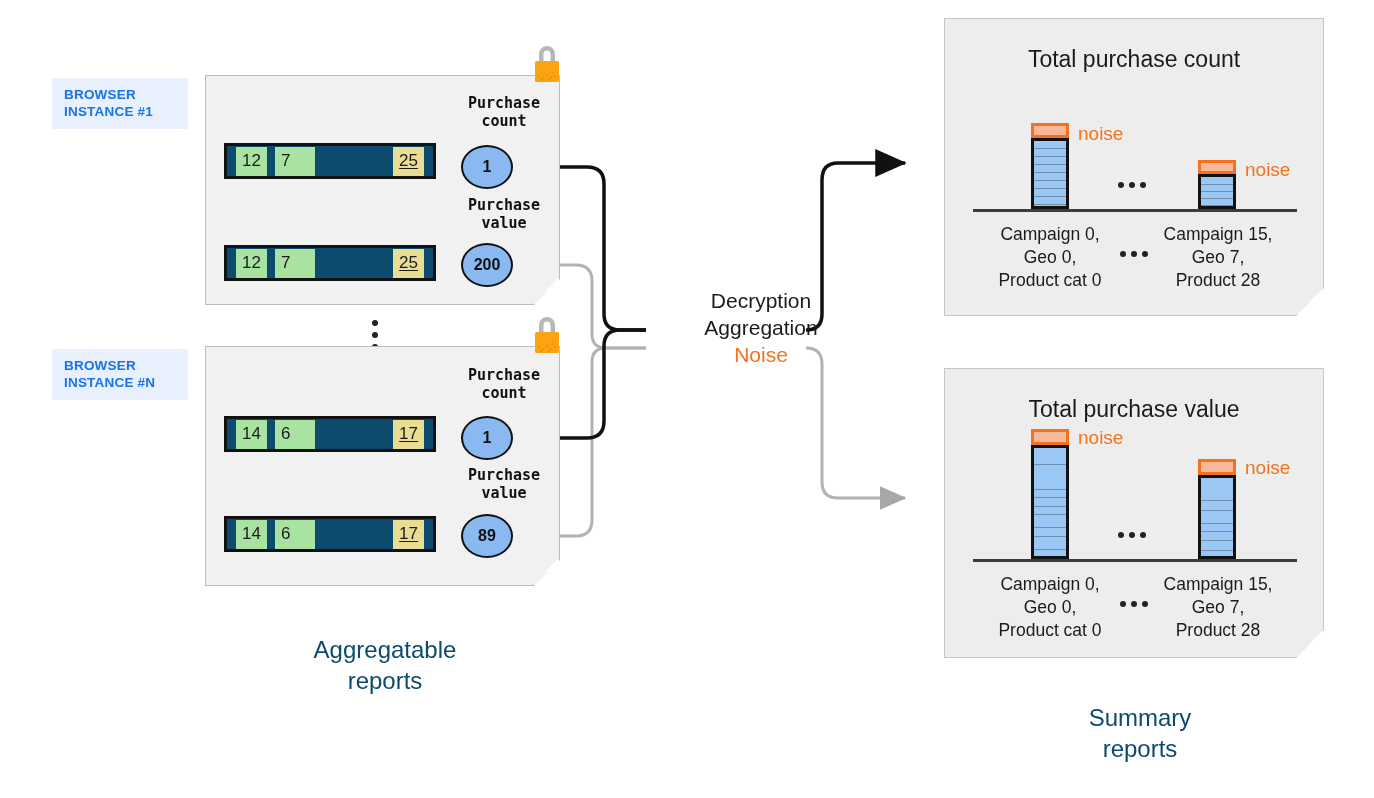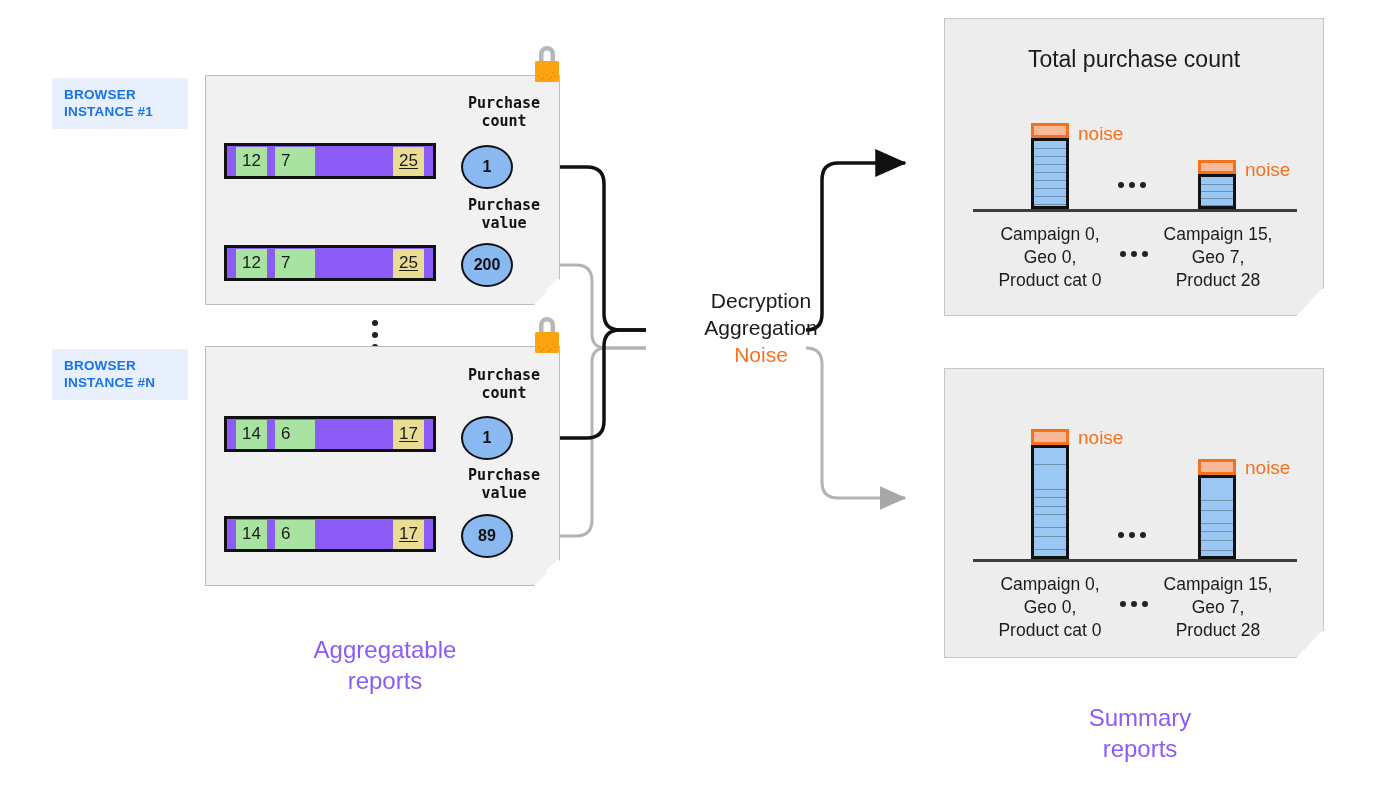--- a/index.html
+++ b/index.html
@@ -46,21 +46,21 @@
     position:absolute;right:0;bottom:0;width:26px;height:26px;
     background:linear-gradient(to bottom left, #ffffff 0 50%, transparent 50% 100%);
     border-left:1px solid #bdbdbd;border-top:1px solid #bdbdbd;
     -webkit-clip-path:polygon(100% 0,100% 100%,0 100%);
     clip-path:polygon(100% 0,100% 100%,0 100%);
   }
 
   
   .report-row{
     position:absolute;
-    background:#8b5cf6;
+    background:#0c4a6e;
     border:3px solid #111111;
     box-sizing:border-box;
     display:flex;align-items:center;
     padding:0 9px;
   }
   .chip{
     font-size:17px;line-height:20px;
     padding:4px 6px 5px 6px;
     box-sizing:border-box;
     display:inline-block;
@@ -103,21 +103,21 @@
   
   .process{
     position:absolute;left:646px;top:287px;width:230px;
     text-align:center;font-size:21px;line-height:27px;color:#1b1b1b;
   }
   .process .noise-word{color:#f4721e;}
 
   
   .caption{
     position:absolute;text-align:center;
-    font-size:24px;line-height:31px;color:#8b5cf6;white-space:pre-line;
+    font-size:24px;line-height:31px;color:#0c4a6e;white-space:pre-line;
   }
   #cap-left{left:225px;top:634px;width:320px;}
   #cap-right{left:990px;top:702px;width:300px;}
 
   
   .summary-card{
     position:absolute;
     background:#ededed;
     border:1px solid #c6c6c6;
     box-sizing:border-box;
@@ -338,20 +338,21 @@
       <div class="h-dots" style="left:175px;top:232px;">
         <i></i>
           <i></i>
           <i></i>
       </div>
     </div>
   </div>
 
   <div class="summary-card" id="sum2">
     <div class="fold"></div>
+    <div class="summary-title">Total purchase value</div>
 
     <div class="plot">
       <div class="axis" style="left:28px;top:190px;width:324px;"></div>
 
       <div class="bar-wrap" style="left:86px;top:60px;width:38px;height:130px;">
         <div class="bar-noise" style="top:0;height:16px;"></div>
         <div class="bar-body" style="top:16px;height:114px;">
           <div class="seg" style="top:16px;"></div>
             <div class="seg" style="top:41px;"></div>
           <div class="seg" style="top:49px;"></div>

